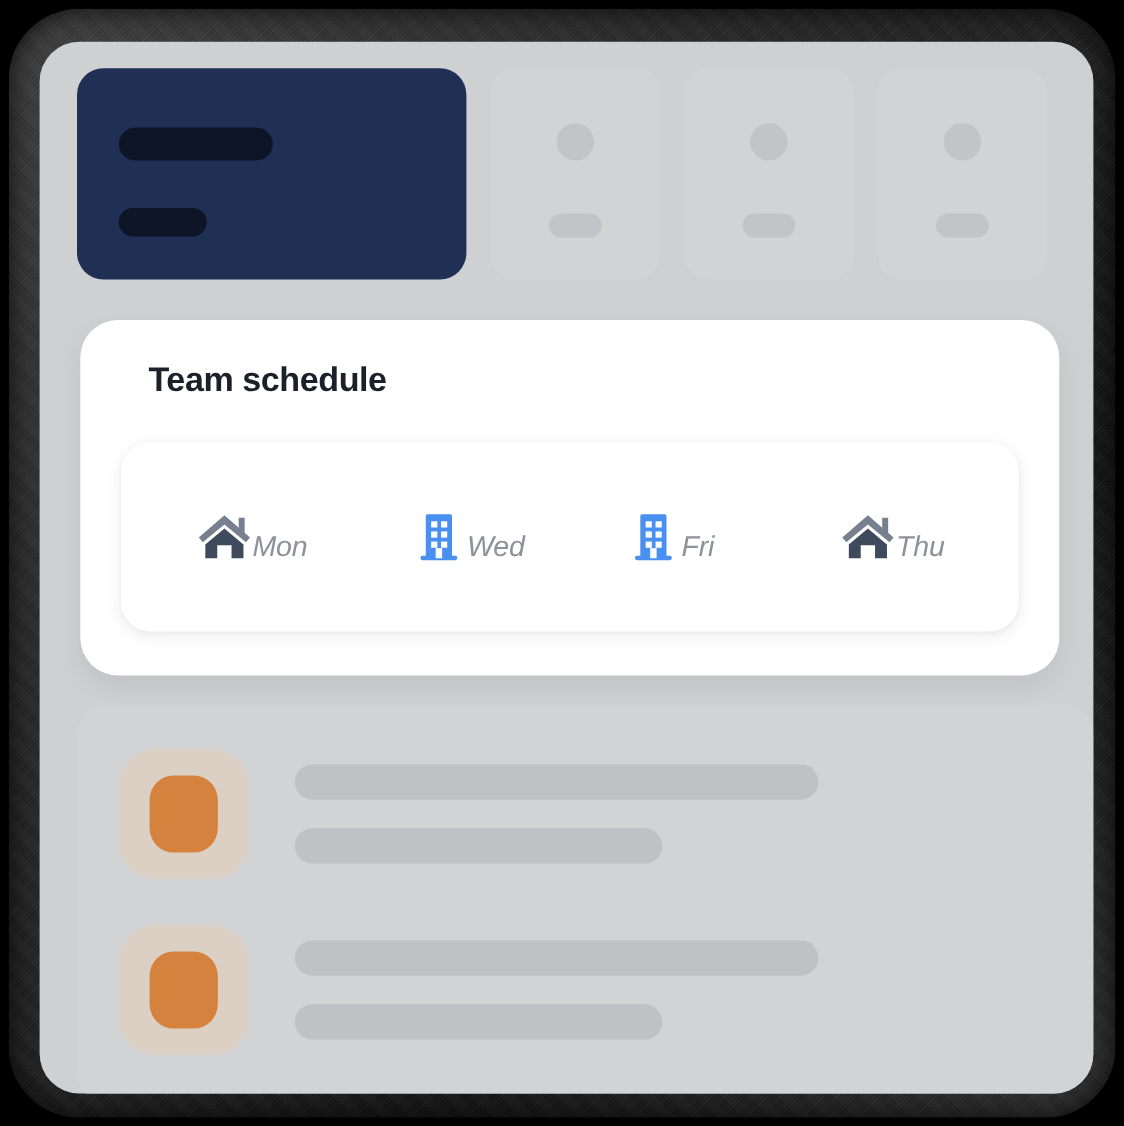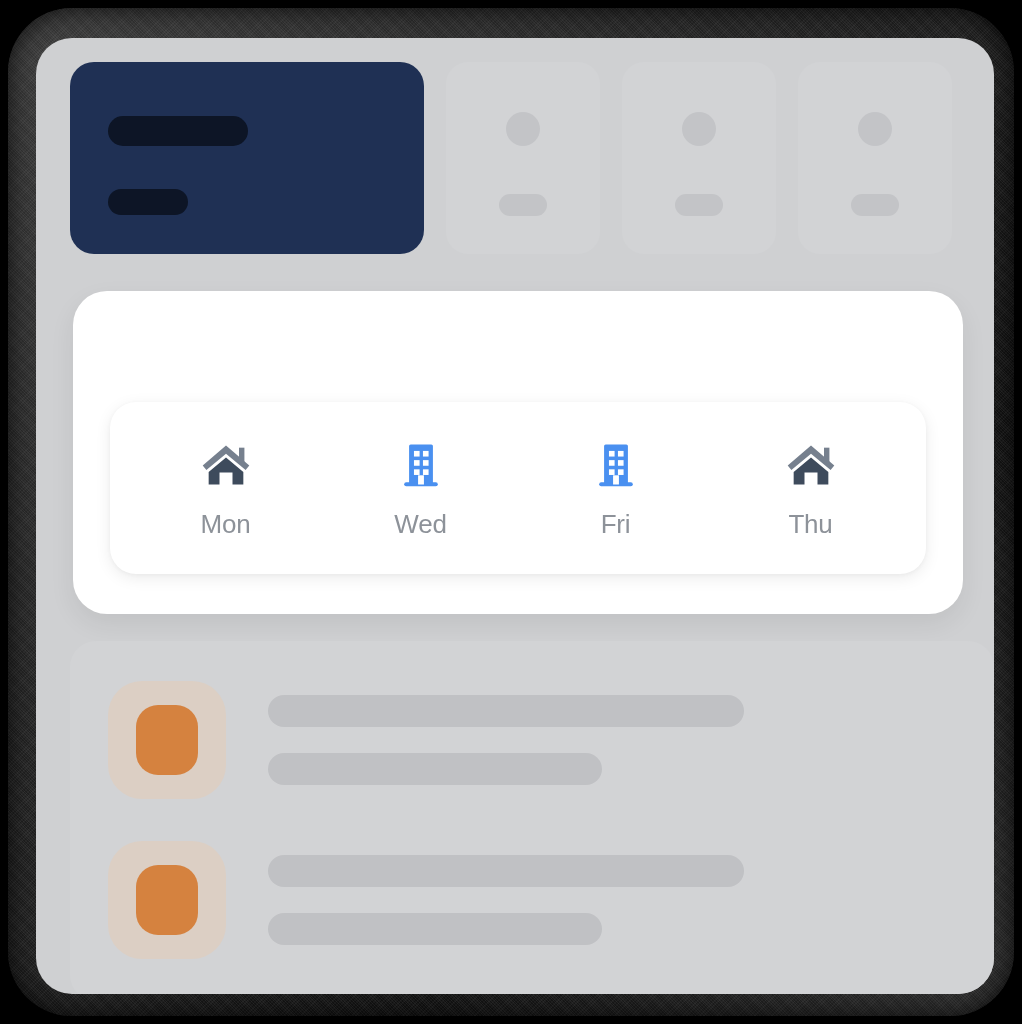--- a/index.html
+++ b/index.html
@@ -143,24 +143,25 @@
     border-radius: 26px;
     box-shadow: 0 4px 16px rgba(0,0,0,0.08), 0 1px 4px rgba(0,0,0,0.04);
     display: flex;
     align-items: center;
     justify-content: space-around;
     padding: 0 18px;
   }
 
   .day-cell {
     display: flex;
-    flex-direction: column;
-    align-items: center;
-    justify-content: center;
+    flex-direction: row;
+    align-items: center;
+    justify-content: flex-start;
     width: 96px;
+    font-style: italic;
   }
 
   .day-icon {
     height: 56px;
     display: flex;
     align-items: center;
     justify-content: center;
   }
 
   .day-icon svg { display: block; }
@@ -253,20 +254,21 @@
 
       <div class="tile tile-ghost">
         <div class="ghost-circle"></div>
         <div class="ghost-pill"></div>
       </div>
 
     </div>
 
     <div class="schedule-card">
 
+      <div class="schedule-title">Team schedule</div>
 
       <div class="days-panel">
 
         <div class="day-cell">
           <span class="day-icon">
             <svg width="52" height="52" viewBox="0 0 48 48">
               <path d="M36 8h5v15h-5z" fill="#76808e"></path>
               <path d="M24 6 2.5 24.5l3.4 4L24 13.6l18.1 14.9 3.4-4z" fill="#76808e"></path>
               <path d="M24 17 8 30.4V42h10V31h12v11h10V30.4z" fill="#3e4b5c"></path>
             </svg>

